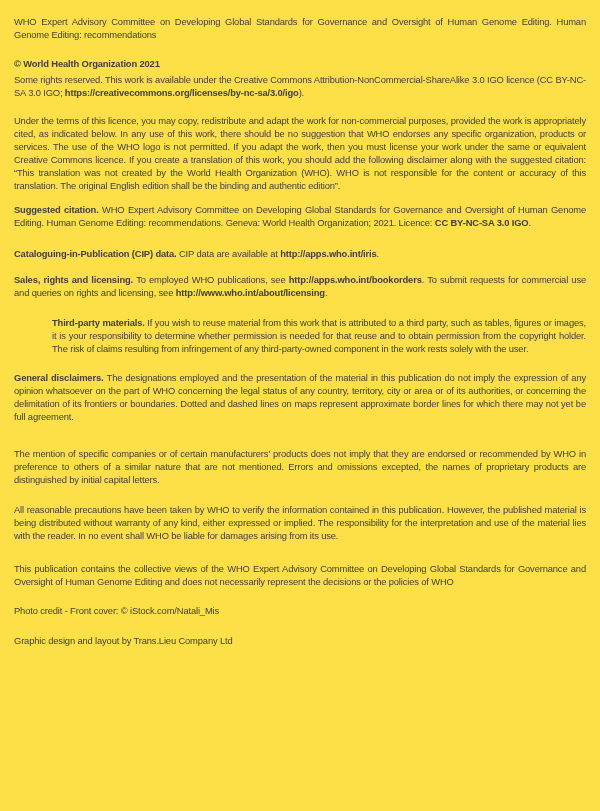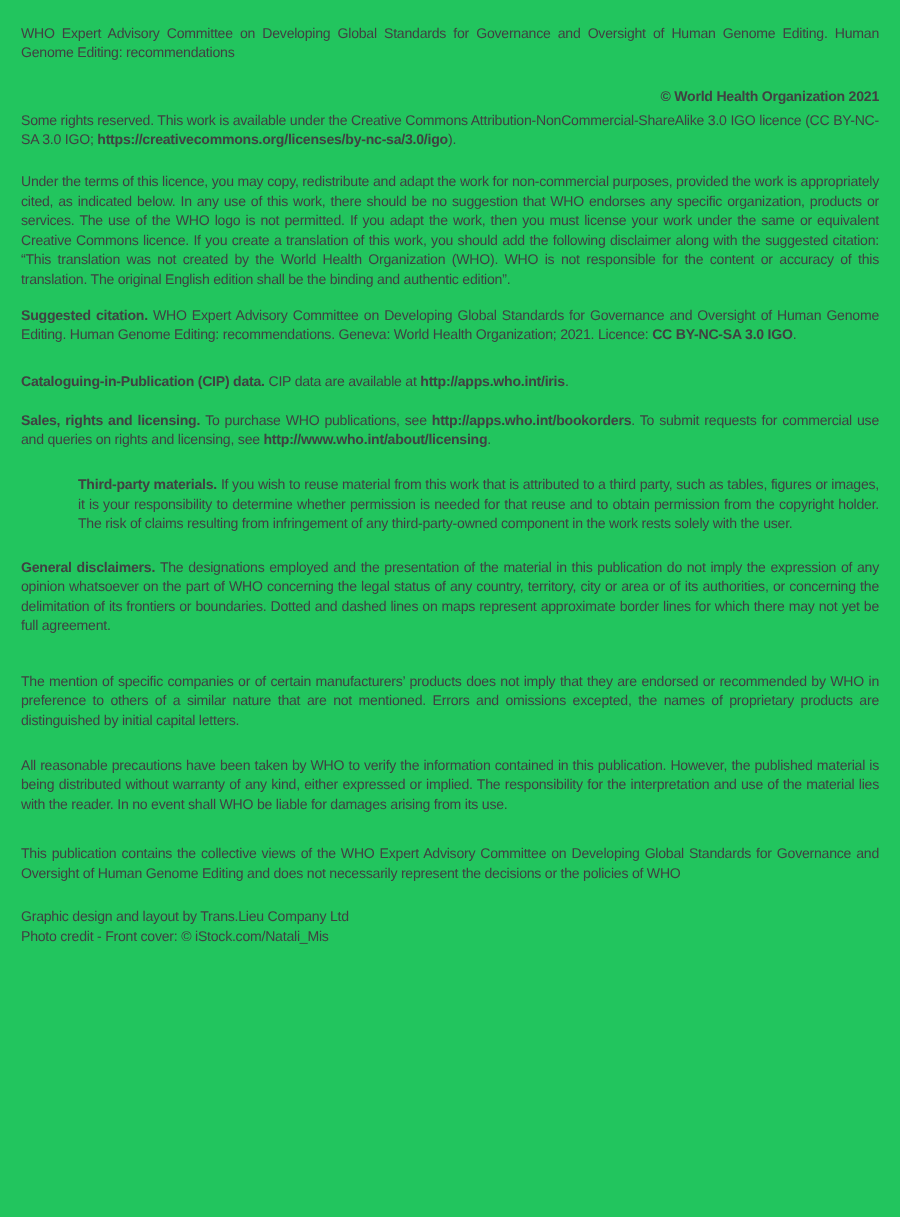--- a/index.html
+++ b/index.html
@@ -2,34 +2,34 @@
 <html><head>
 <meta charset="utf-8">
 <style>
   html, body { margin: 0; padding: 0; background: #ffffff; }
   .page {
     position: relative;
     width: 600px;
     height: 811px;
     box-sizing: border-box;
     padding: 15px 14px 0 14px;
-    background: #22c55e;
+    background: #fde047;
     font-family: "Liberation Sans", "DejaVu Sans", sans-serif;
     font-size: 9.4px;
     line-height: 13px;
     letter-spacing: -0.15px;
     color: #414042;
     overflow: hidden;
   }
   .para {
     margin: 0 0 16px 0;
     text-align: justify;
   }
   .b { font-weight: bold; }
-  .center { text-align: right; }
+  .center { text-align: left; }
   .line { display: block; }
   
   .m-title        { margin-bottom: 16px; }
   .m-isbn         { margin-bottom: 78px; }
   .m-copyright    { margin-bottom: 3px;  }
   .m-licence      { margin-bottom: 15px; }
   .m-terms        { margin-bottom: 11px; }
   .m-mediation    { margin-bottom: 16px; }
   .m-citation     { margin-bottom: 18px; }
   .m-cip          { margin-bottom: 13px; }
@@ -54,29 +54,29 @@
 
   <p class="para m-licence"><span>Some rights reserved. This work is available under the Creative Commons Attribution-NonCommercial-ShareAlike 3.0 IGO licence (CC BY-NC-SA 3.0 IGO; </span><span class="b">https://creativecommons.org/licenses/by-nc-sa/3.0/igo</span><span>).</span></p>
 
   <p class="para m-terms"><span>Under the terms of this licence, you may copy, redistribute and adapt the work for non-commercial purposes, provided the work is appropriately cited, as indicated below. In any use of this work, there should be no suggestion that WHO endorses any specific organization, products or services. The use of the WHO logo is not permitted. If you adapt the work, then you must license your work under the same or equivalent Creative Commons licence. If you create a translation of this work, you should add the following disclaimer along with the suggested citation: “This translation was not created by the World Health Organization (WHO). WHO is not responsible for the content or accuracy of this translation. The original English edition shall be the binding and authentic edition”.</span></p>
 
 
   <p class="para m-citation"><span class="b">Suggested citation. </span><span>WHO Expert Advisory Committee on Developing Global Standards for Governance and Oversight of Human Genome Editing. Human Genome Editing: recommendations. Geneva: World Health Organization; 2021. Licence: </span><span class="b">CC BY-NC-SA 3.0 IGO</span><span>.</span></p>
 
   <p class="para m-cip"><span class="b">Cataloguing-in-Publication (CIP) data. </span><span>CIP data are available at </span><span class="b">http://apps.who.int/iris</span><span>.</span></p>
 
-  <p class="para m-sales"><span class="b">Sales, rights and licensing. </span><span>To purchase WHO publications, see </span><span class="b">http://apps.who.int/bookorders</span><span>. To submit requests for commercial use and queries on rights and licensing, see </span><span class="b">http://www.who.int/about/licensing</span><span>.</span></p>
+  <p class="para m-sales"><span class="b">Sales, rights and licensing. </span><span>To employed WHO publications, see </span><span class="b">http://apps.who.int/bookorders</span><span>. To submit requests for commercial use and queries on rights and licensing, see </span><span class="b">http://www.who.int/about/licensing</span><span>.</span></p>
 
   <p class="para m-third"><span class="b">Third-party materials. </span><span>If you wish to reuse material from this work that is attributed to a third party, such as tables, figures or images, it is your responsibility to determine whether permission is needed for that reuse and to obtain permission from the copyright holder. The risk of claims resulting from infringement of any third-party-owned component in the work rests solely with the user.</span></p>
 
   <p class="para m-general"><span class="b">General disclaimers. </span><span>The designations employed and the presentation of the material in this publication do not imply the expression of any opinion whatsoever on the part of WHO concerning the legal status of any country, territory, city or area or of its authorities, or concerning the delimitation of its frontiers or boundaries. Dotted and dashed lines on maps represent approximate border lines for which there may not yet be full agreement.</span></p>
 
   <p class="para m-mention"><span>The mention of specific companies or of certain manufacturers’ products does not imply that they are endorsed or recommended by WHO in preference to others of a similar nature that are not mentioned. Errors and omissions excepted, the names of proprietary products are distinguished by initial capital letters.</span></p>
 
   <p class="para m-precautions"><span>All reasonable precautions have been taken by WHO to verify the information contained in this publication. However, the published material is being distributed without warranty of any kind, either expressed or implied. The responsibility for the interpretation and use of the material lies with the reader. In no event shall WHO be liable for damages arising from its use.</span></p>
 
   <p class="para m-views"><span>This publication contains the collective views of the WHO Expert Advisory Committee on Developing Global Standards for Governance and Oversight of Human Genome Editing and does not necessarily represent the decisions or the policies of WHO</span></p>
 
+  <p class="para m-photo"><span>Photo credit - Front cover: © iStock.com/Natali_Mis</span></p>
+
   <p class="para m-design"><span>Graphic design and layout by Trans.Lieu Company Ltd</span></p>
-
-  <p class="para m-photo"><span>Photo credit - Front cover: © iStock.com/Natali_Mis</span></p>
 
 </div>
 
 </body></html>

